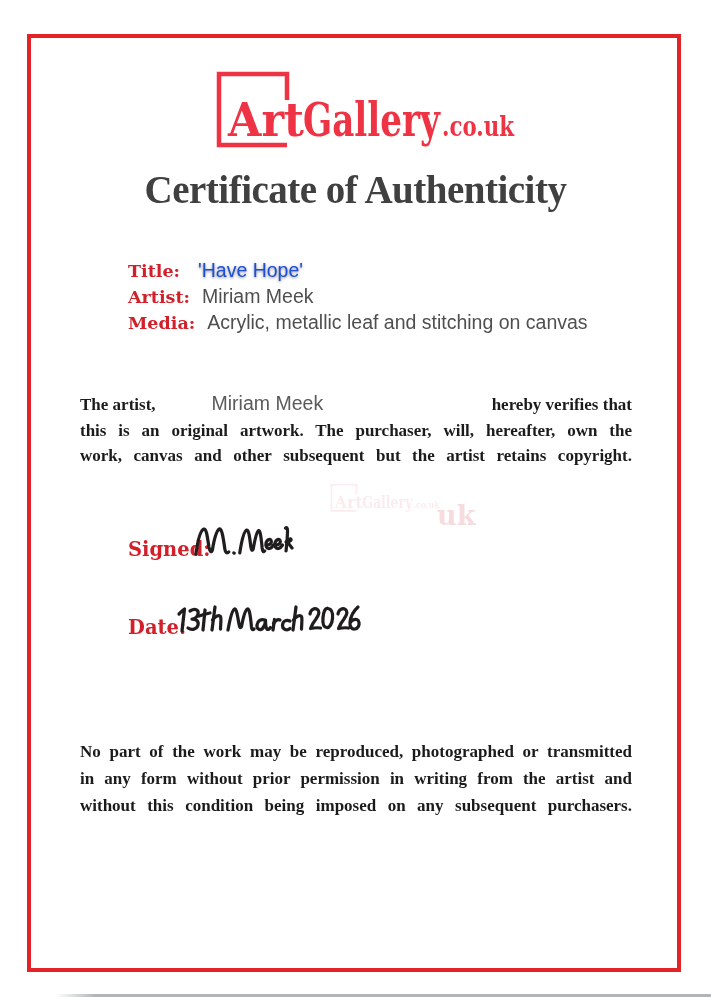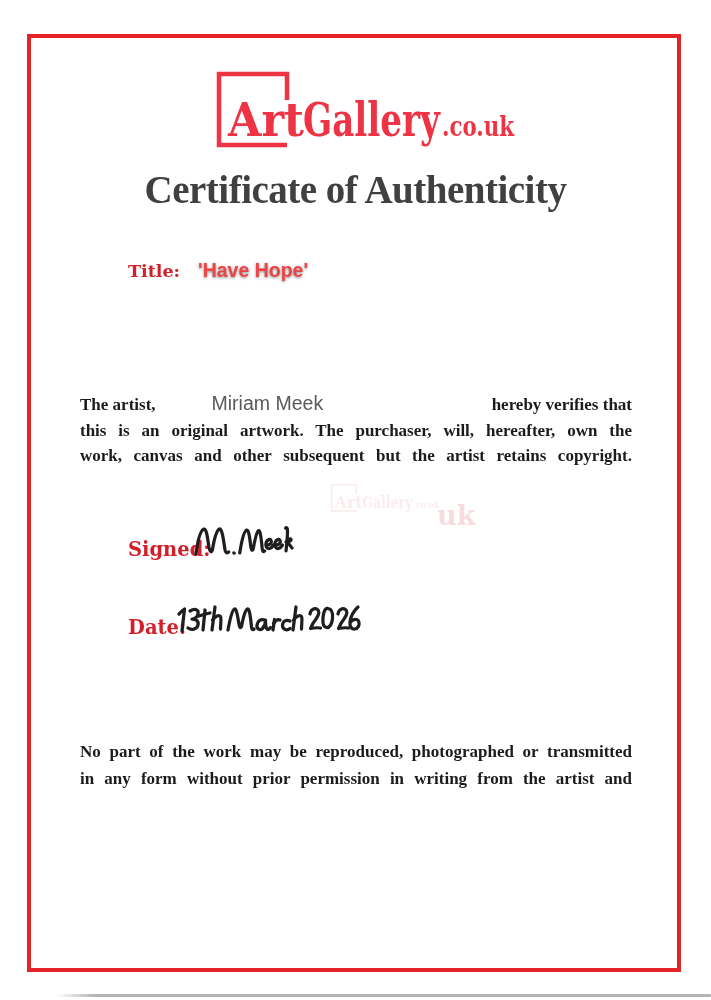--- a/index.html
+++ b/index.html
@@ -35,21 +35,21 @@
   .detail-label{
     display:inline-block;min-width:58px;
     font-family:"DejaVu Serif","Liberation Serif",serif;
     font-weight:bold;font-size:17.5px;color:#d2202a;
   }
   .detail-value{
     font-family:"Liberation Sans","DejaVu Sans",sans-serif;
     font-size:19.5px;color:#4f4f4f;margin-left:8px;
   }
   .detail-value.title-value{
-    color:#ef4444;font-weight:bold;
+    color:#1d4ed8;font-weight:normal;
     text-shadow:0 1px 3px rgba(40,40,40,0.55);
   }
   
   .decl{
     position:absolute;left:80px;top:391px;width:552px;
     font-family:"Liberation Serif",serif;font-weight:bold;
     font-size:17px;color:#1c1b1b;line-height:25.5px;
   }
   .decl-line1{display:flex;align-items:baseline;}
   .decl-name{
@@ -107,20 +107,28 @@
     </svg>
   </div>
 
   <div class="heading">Certificate of Authenticity</div>
 
   <div class="details">
     <div class="detail-row">
       <span class="detail-label">Title:</span>
       <span class="detail-value title-value">'Have Hope'</span>
     </div>
+    <div class="detail-row">
+      <span class="detail-label">Artist:</span>
+      <span class="detail-value">Miriam Meek</span>
+    </div>
+    <div class="detail-row">
+      <span class="detail-label">Media:</span>
+      <span class="detail-value">Acrylic, metallic leaf and stitching on canvas</span>
+    </div>
   </div>
 
   <div class="decl">
     <div class="decl-line1">
       <span>The artist,</span>
       <span class="decl-name">Miriam Meek</span>
       <span>hereby verifies that</span>
     </div>
     <div class="just">this is an original artwork. The purchaser, will, hereafter, own the</div>
     <div class="just">work, canvas and other subsequent but the artist retains copyright.</div>
@@ -164,17 +172,18 @@
     <path class="ink" d="M243,36 C249,28 256,25 259,29 C261,33 259,46 259,54"></path>
     <path class="ink" d="M276,24 C277,15 285,11 291,15 C296,19 293,27 288,34 C284,39 279,48 277,53 C282,52 291,51 297,52"></path>
     <path class="ink" d="M312,13 C319,14 322,22 321,33 C320,44 315,52 309,51 C303,50 301,42 302,31 C303,20 306,12 312,13"></path>
     <path class="ink" d="M332,24 C333,15 341,11 347,15 C352,19 349,27 344,34 C340,39 335,48 333,53 C338,52 347,51 353,52"></path>
     <path class="ink" d="M372,10 C363,18 357,30 356,41 C355,50 360,55 366,54 C372,53 375,47 374,41 C373,35 367,33 362,36 C359,38 357,40 356,42"></path>
   </svg>
 
   <div class="notice">
     <div class="just">No part of the work may be reproduced, photographed or transmitted</div>
     <div class="just">in any form without prior permission in writing from the artist and</div>
+    <div class="just">without this condition being imposed on any subsequent purchasers.</div>
   </div>
 
   <div class="page-edge"></div>
 
 </div>
 
 </body></html>

